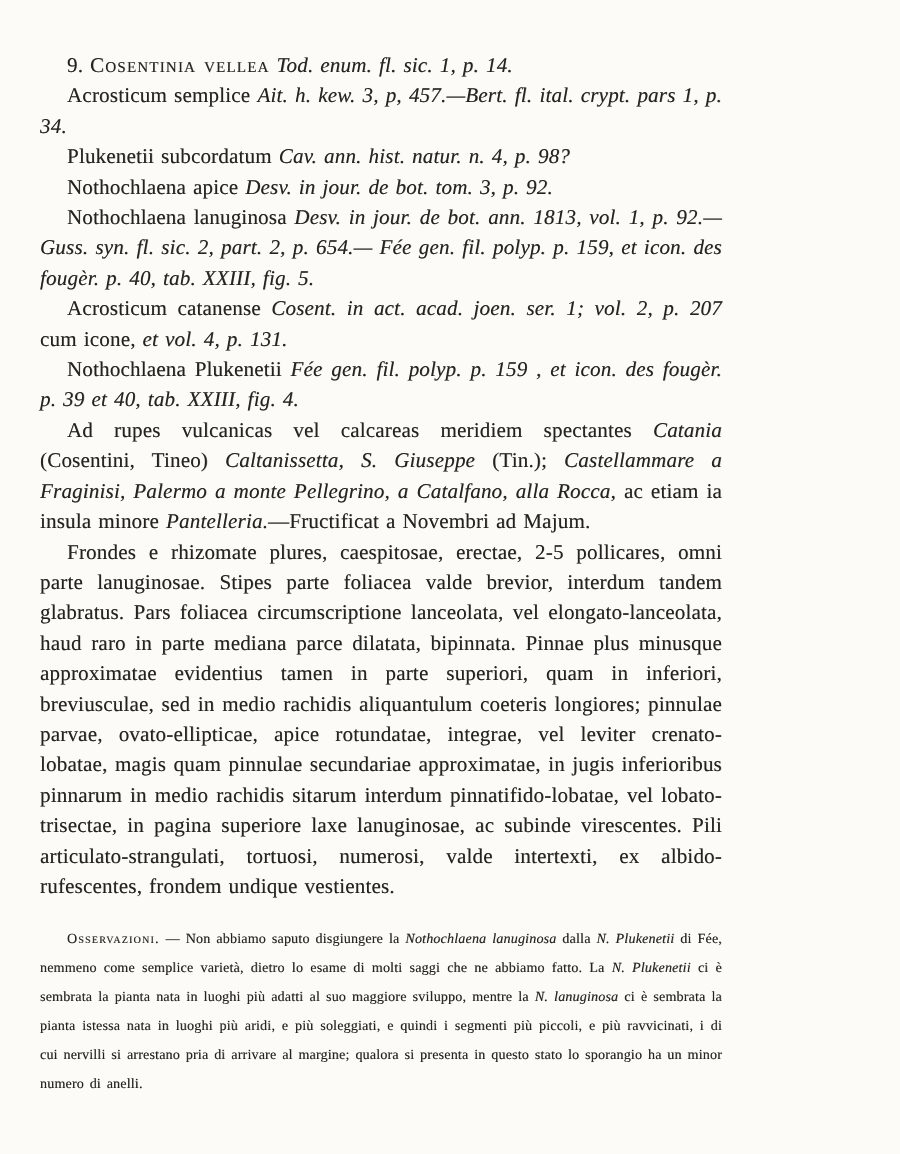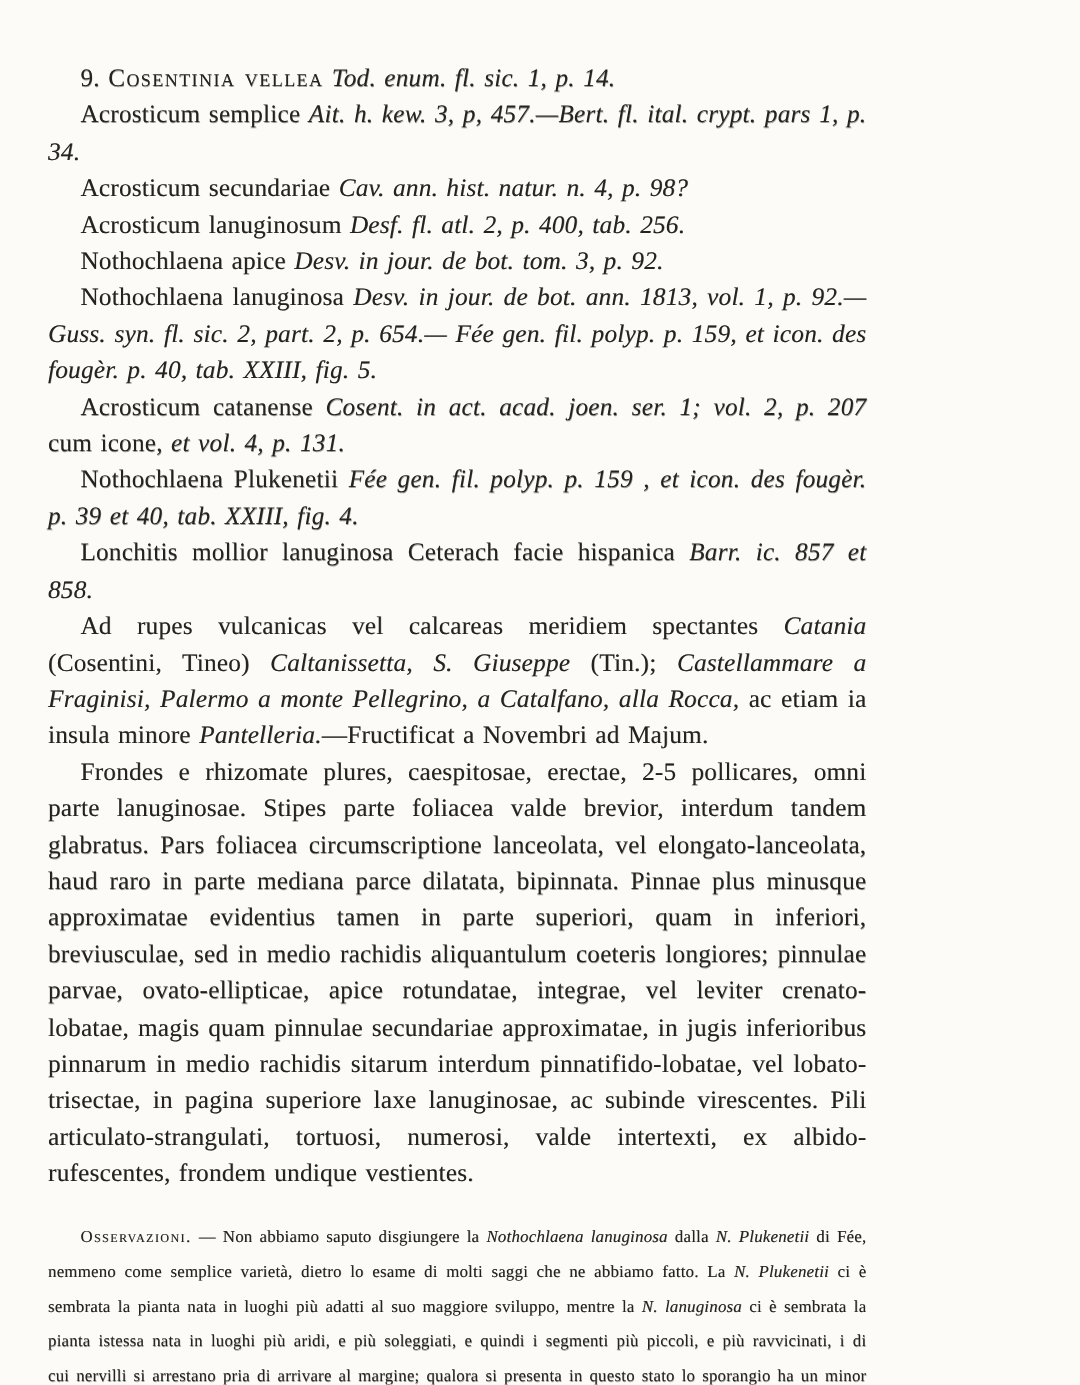--- a/index.html
+++ b/index.html
@@ -42,24 +42,22 @@
   .it { font-style: italic; }
   .sc { font-variant: small-caps; letter-spacing: 1.2px; }
 </style>
 </head>
 <body style="background: rgb(252, 251, 247);">
 
 <div class="page" style="color: rgb(36, 35, 32);">
   <div class="page-text">
       <p class="para entry"><span class="rm">9. </span><span class="sc">Cosentinia vellea</span><span class="rm"> </span><span class="it">Tod. enum. fl. sic. 1, p. 14.</span></p>
       <p class="para entry"><span class="rm">Acrosticum semplice </span><span class="it">Ait. h. kew. 3, p, 457.—Bert. fl. ital. crypt. pars 1, p. 34.</span></p>
-      <p class="para entry"><span class="rm">Acrosticum secundariae </span><span class="it">Cav. ann. hist. natur. n. 4, p. 98?</span></p>
-      <p class="para entry"><span class="rm">Acrosticum lanuginosum </span><span class="it">Desf. fl. atl. 2, p. 400, tab. 256.</span></p>
+      <p class="para entry"><span class="rm">Plukenetii subcordatum </span><span class="it">Cav. ann. hist. natur. n. 4, p. 98?</span></p>
       <p class="para entry"><span class="rm">Nothochlaena apice </span><span class="it">Desv. in jour. de bot. tom. 3, p. 92.</span></p>
       <p class="para entry"><span class="rm">Nothochlaena lanuginosa </span><span class="it">Desv. in jour. de bot. ann. 1813, vol. 1, p. 92.—Guss. syn. fl. sic. 2, part. 2, p. 654.— Fée gen. fil. polyp. p. 159, et icon. des fougèr. p. 40, tab. XXIII, fig. 5.</span></p>
       <p class="para entry"><span class="rm">Acrosticum catanense </span><span class="it">Cosent. in act. acad. joen. ser. 1; vol. 2, p. 207 </span><span class="rm">cum icone, </span><span class="it">et vol. 4, p. 131.</span></p>
       <p class="para entry"><span class="rm">Nothochlaena Plukenetii </span><span class="it">Fée gen. fil. polyp. p. 159 , et icon. des fougèr. p. 39 et 40, tab. XXIII, fig. 4.</span></p>
-      <p class="para entry"><span class="rm">Lonchitis mollior lanuginosa Ceterach facie hispanica </span><span class="it">Barr. ic. 857 et 858.</span></p>
       <p class="para body"><span class="rm">Ad rupes vulcanicas vel calcareas meridiem spectantes </span><span class="it">Catania </span><span class="rm">(Cosentini, Tineo) </span><span class="it">Caltanissetta, S. Giuseppe </span><span class="rm">(Tin.); </span><span class="it">Castellammare a Fraginisi, Palermo a monte Pellegrino, a Catalfano, alla Rocca,</span><span class="rm"> ac etiam ia insula minore </span><span class="it">Pantelleria.</span><span class="rm">—Fructificat a Novembri ad Majum.</span></p>
       <p class="para body"><span class="rm">Frondes e rhizomate plures, caespitosae, erectae, 2-5 pollicares, omni parte lanuginosae. Stipes parte foliacea valde brevior, interdum tandem glabratus. Pars foliacea circumscriptione lanceolata, vel elongato-lanceolata, haud raro in parte mediana parce dilatata, bipinnata. Pinnae plus minusque approximatae evidentius tamen in parte superiori, quam in inferiori, breviusculae, sed in medio rachidis aliquantulum coeteris longiores; pinnulae parvae, ovato-ellipticae, apice rotundatae, integrae, vel leviter crenato-lobatae, magis quam pinnulae secundariae approximatae, in jugis inferioribus pinnarum in medio rachidis sitarum interdum pinnatifido-lobatae, vel lobato-trisectae, in pagina superiore laxe lanuginosae, ac subinde virescentes. Pili articulato-strangulati, tortuosi, numerosi, valde intertexti, ex albido-rufescentes, frondem undique vestientes.</span></p>
       <p class="para obs"><span class="sc">Osservazioni.</span><span class="rm"> — Non abbiamo saputo disgiungere la </span><span class="it">Nothochlaena lanuginosa</span><span class="rm"> dalla </span><span class="it">N. Plukenetii</span><span class="rm"> di Fée, nemmeno come semplice varietà, dietro lo esame di molti saggi che ne abbiamo fatto. La </span><span class="it">N. Plukenetii</span><span class="rm"> ci è sembrata la pianta nata in luoghi più adatti al suo maggiore sviluppo, mentre la </span><span class="it">N. lanuginosa</span><span class="rm"> ci è sembrata la pianta istessa nata in luoghi più aridi, e più soleggiati, e quindi i segmenti più piccoli, e più ravvicinati, i di cui nervilli si arrestano pria di arrivare al margine; qualora si presenta in questo stato lo sporangio ha un minor numero di anelli.</span></p>
     </div>
 </div>
 
 </body></html>

